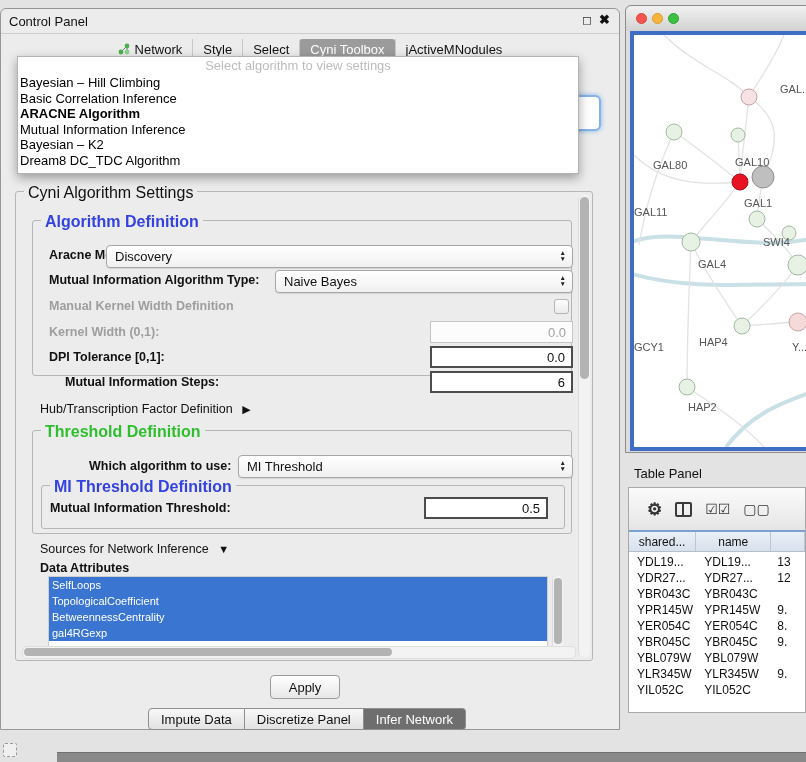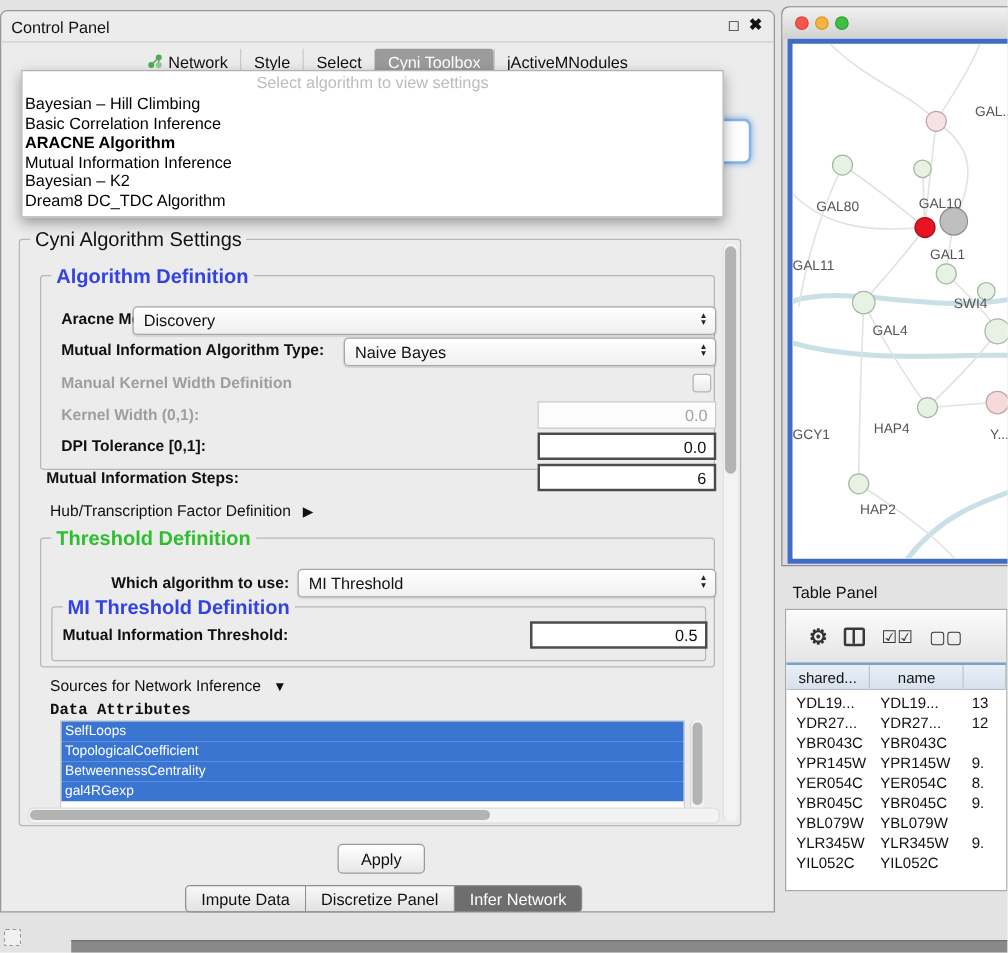--- a/index.html
+++ b/index.html
@@ -186,21 +186,21 @@
         <span class="lbl gray" style="left:16px;top:104px;">Kernel Width (0,1):</span>
         <div class="input disabled" style="left:397px;top:100px;width:143px;">
           <span>0.0</span>
         </div>
 
         <span class="lbl" style="left:16px;top:129px;">DPI Tolerance [0,1]:</span>
         <div class="input strong" style="left:397px;top:125px;width:143px;">
           <span>0.0</span>
         </div>
 
-        <span class="lbl" style="left:4px;top:154px;">Mutual Information Steps:</span>
+        <span class="lbl" style="left:32px;top:154px;">Mutual Information Steps:</span>
         <div class="input strong" style="left:397px;top:150px;width:143px;">
           <span>6</span>
         </div>
       </div>
 
       <span class="disclosure" style="left:24px;top:210px;">
         <span>Hub/Transcription Factor Definition</span>
         <span class="arrow">▶</span>
       </span>
 
@@ -212,32 +212,32 @@
           <span>MI Threshold</span>
           <span class="updown">
               <span>▲</span>
               <span>▼</span>
             </span>
         </div>
 
         <div class="group" style="left:8px;top:54px;width:524px;height:44px;">
           <span class="group-title t-blue">MI Threshold Definition</span>
           <span class="lbl" style="left:8px;top:15px;">Mutual Information Threshold:</span>
-          <div class="input strong" style="left:382px;top:11px;width:142px;">
+          <div class="input strong" style="left:382px;top:11px;width:124px;">
             <span>0.5</span>
           </div>
         </div>
       </div>
 
       <span class="disclosure" style="left:24px;top:350px;">
         <span>Sources for Network Inference</span>
         <span class="arrow">▼</span>
       </span>
 
-      <span class="lbl" style="left:24px;top:369px;font-family:Liberation Mono, monospace;">Data Attributes</span>
+      <span class="lbl" style="left:24px;top:369px;">Data Attributes</span>
 
       <div class="attr-list" style="left:32px;top:384px;width:500px;height:74px;">
         <div>
             <div class="attr-item">SelfLoops</div>
             <div class="attr-item">TopologicalCoefficient</div>
             <div class="attr-item">BetweennessCentrality</div>
             <div class="attr-item">gal4RGexp</div>
           </div>
       </div>
       <div class="vscroll" style="left:536px;top:384px;width:10px;height:74px;">

